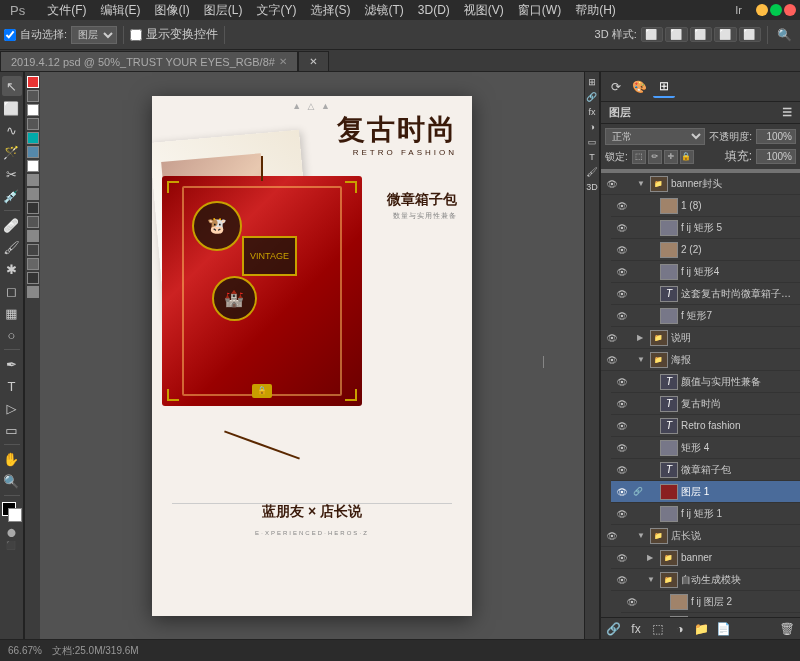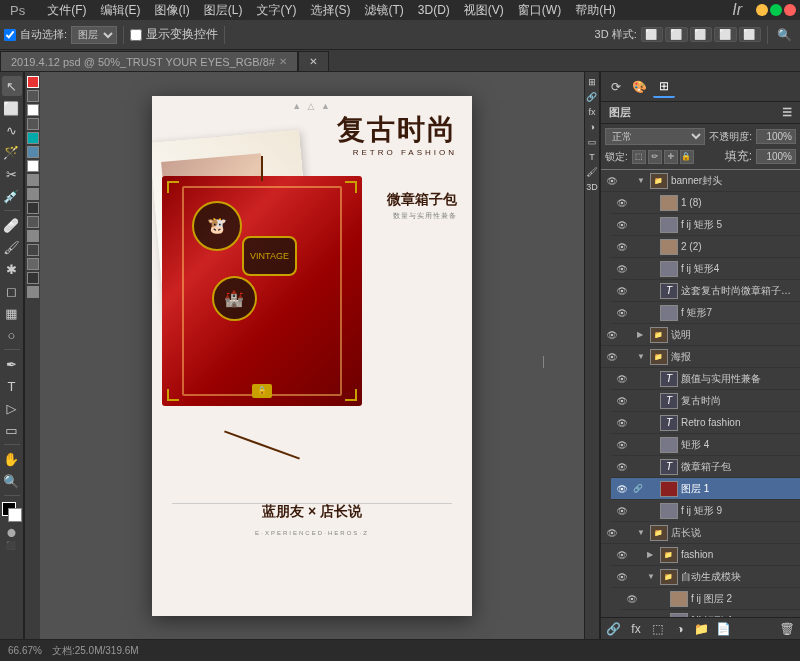--- a/index.html
+++ b/index.html
@@ -324,21 +324,21 @@
       padding: 0 8px;
       font-size: 11px;
       color: #ccc;
       font-weight: bold;
     }
 
     
     .layer-options {
       padding: 4px;
       background: #3a3a3a;
-      border-bottom: 1px solid #737373;
+      border-bottom: 4px solid #737373;
       display: flex;
       flex-direction: column;
       gap: 3px;
     }
     .layer-options-row {
       display: flex;
       align-items: center;
       gap: 4px;
       font-size: 10px;
       color: #ccc;
@@ -564,21 +564,21 @@
   <span>图像(I)</span>
   <span>图层(L)</span>
   <span>文字(Y)</span>
   <span>选择(S)</span>
   <span>滤镜(T)</span>
   <span>3D(D)</span>
   <span>视图(V)</span>
   <span>窗口(W)</span>
   <span>帮助(H)</span>
   <div style="flex:1;"></div>
-  <span style="font-size:16px;font-style:italic;color:#bbb;">Ir</span>
+  <span style="font-size:11px;color:#bbb;">Ir</span>
   <div style="display:flex;gap:2px;margin-left:6px;">
     <div style="width:12px;height:12px;border-radius:50%;background:#ffbd44;cursor:pointer;"></div>
     <div style="width:12px;height:12px;border-radius:50%;background:#00ca4e;cursor:pointer;"></div>
     <div style="width:12px;height:12px;border-radius:50%;background:#ff605c;cursor:pointer;"></div>
   </div>
 </div>
 
 <div id="toolbar">
 
   <div style="display:flex;align-items:center;gap:4px;">
@@ -685,21 +685,21 @@
           </div>
 
           <div class="bag-image">
 
             <div style="position:absolute;top:5px;left:5px;width:12px;height:12px;border-top:2px solid #c8a000;border-left:2px solid #c8a000;"></div>
             <div style="position:absolute;top:5px;right:5px;width:12px;height:12px;border-top:2px solid #c8a000;border-right:2px solid #c8a000;"></div>
             <div style="position:absolute;bottom:5px;left:5px;width:12px;height:12px;border-bottom:2px solid #c8a000;border-left:2px solid #c8a000;"></div>
             <div style="position:absolute;bottom:5px;right:5px;width:12px;height:12px;border-bottom:2px solid #c8a000;border-right:2px solid #c8a000;"></div>
 
             <div style="position:absolute;top:25px;left:30px;width:50px;height:50px;background:rgba(30,20,10,0.8);border-radius:50%;border:2px solid #c8a000;display:flex;align-items:center;justify-content:center;font-size:16px;">🐮</div>
-            <div style="position:absolute;top:60px;left:80px;width:55px;height:40px;background:rgba(30,20,10,0.8);border-radius:8px;border:2px solid #c8a000;display:flex;align-items:center;justify-content:center;font-size:9px;color:#c8a000;text-align:center;">VINTAGE</div>
+            <div style="position:absolute;top:60px;left:80px;width:55px;height:40px;background:rgba(30,20,10,0.8);border-radius:0;border:2px solid #c8a000;display:flex;align-items:center;justify-content:center;font-size:9px;color:#c8a000;text-align:center;">VINTAGE</div>
             <div style="position:absolute;top:100px;left:50px;width:45px;height:45px;background:rgba(30,20,10,0.8);border-radius:50%;border:2px solid #c8a000;display:flex;align-items:center;justify-content:center;font-size:16px;">🏰</div>
 
             <div class="bag-handle"></div>
 
             <div class="bag-strap"></div>
 
             <div style="position:absolute;bottom:8px;left:50%;transform:translateX(-50%);width:20px;height:14px;background:#c8a000;border-radius:2px;display:flex;align-items:center;justify-content:center;font-size:8px;">🔒</div>
           </div>
 
           <div class="text-retro">复古时尚</div>
@@ -887,37 +887,37 @@
         <div class="group-arrow"></div>
         <div class="layer-thumb" style="background:#8a2020;"></div>
         <span class="layer-name">图层 1</span>
       </div>
 
       <div class="layer-item layer-indent">
         <div class="layer-eye">👁</div>
         <div class="layer-link"></div>
         <div class="group-arrow"></div>
         <div class="layer-thumb" style="background:#778;"></div>
-        <span class="layer-name">f ij 矩形 9</span>
+        <span class="layer-name">f ij 矩形 1</span>
       </div>
 
       <div class="layer-item group">
         <div class="layer-eye">👁</div>
         <div class="layer-link"></div>
         <div class="group-arrow">▼</div>
         <div class="layer-thumb group-layer">📁</div>
         <span class="layer-name">店长说</span>
       </div>
 
       <div class="layer-item layer-indent">
         <div class="layer-eye">👁</div>
         <div class="layer-link"></div>
         <div class="group-arrow">▶</div>
         <div class="layer-thumb group-layer">📁</div>
-        <span class="layer-name">fashion</span>
+        <span class="layer-name">banner</span>
       </div>
 
       <div class="layer-item layer-indent">
         <div class="layer-eye">👁</div>
         <div class="layer-link"></div>
         <div class="group-arrow">▼</div>
         <div class="layer-thumb group-layer">📁</div>
         <span class="layer-name">自动生成模块</span>
       </div>
 

